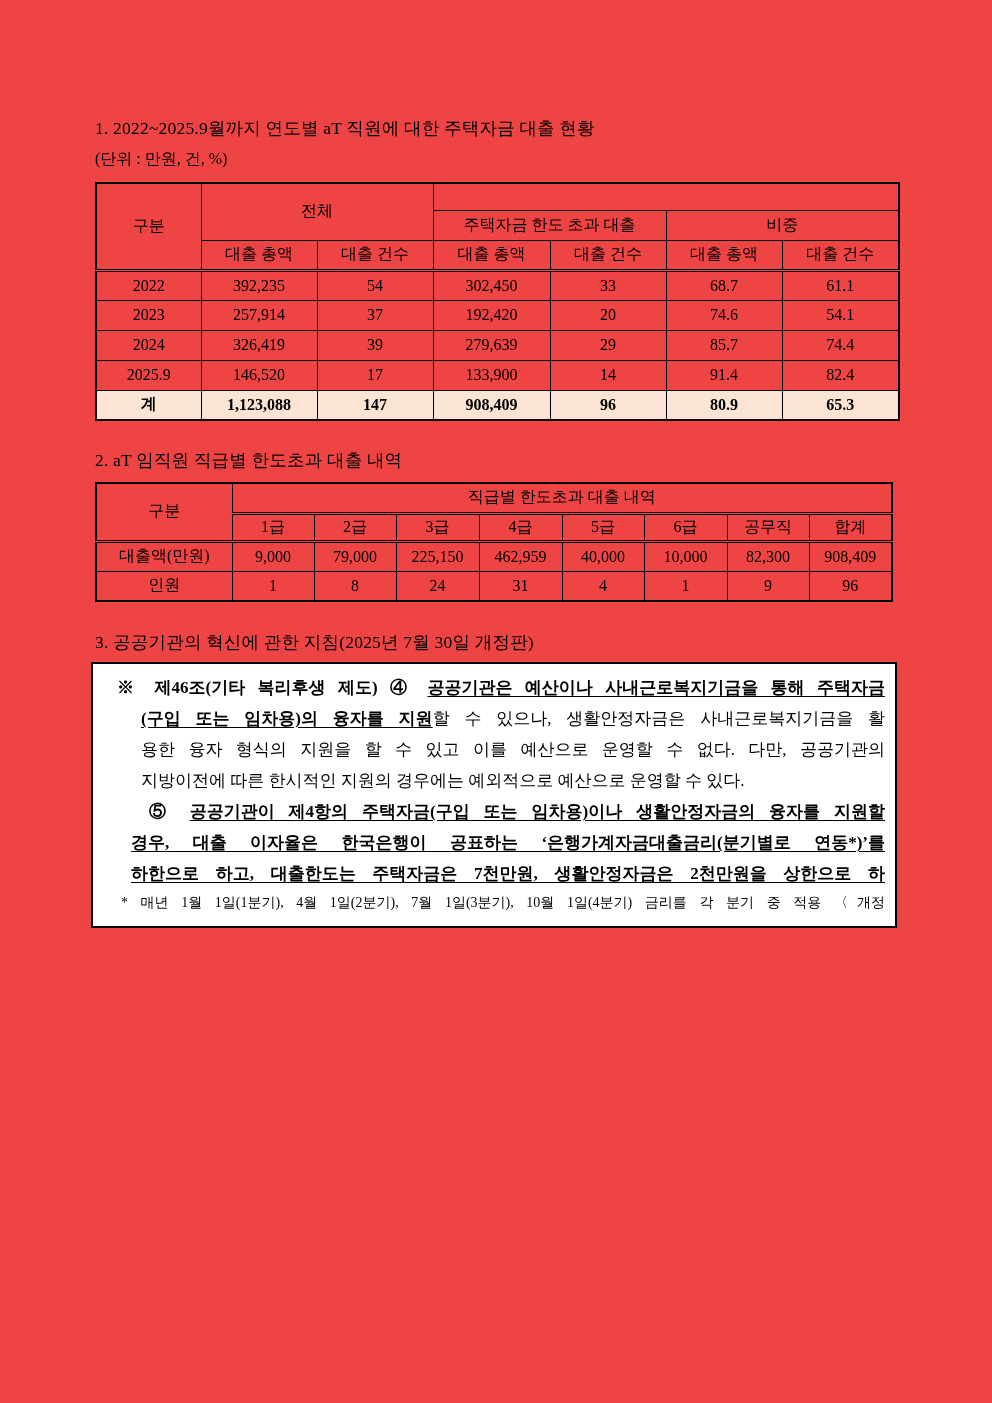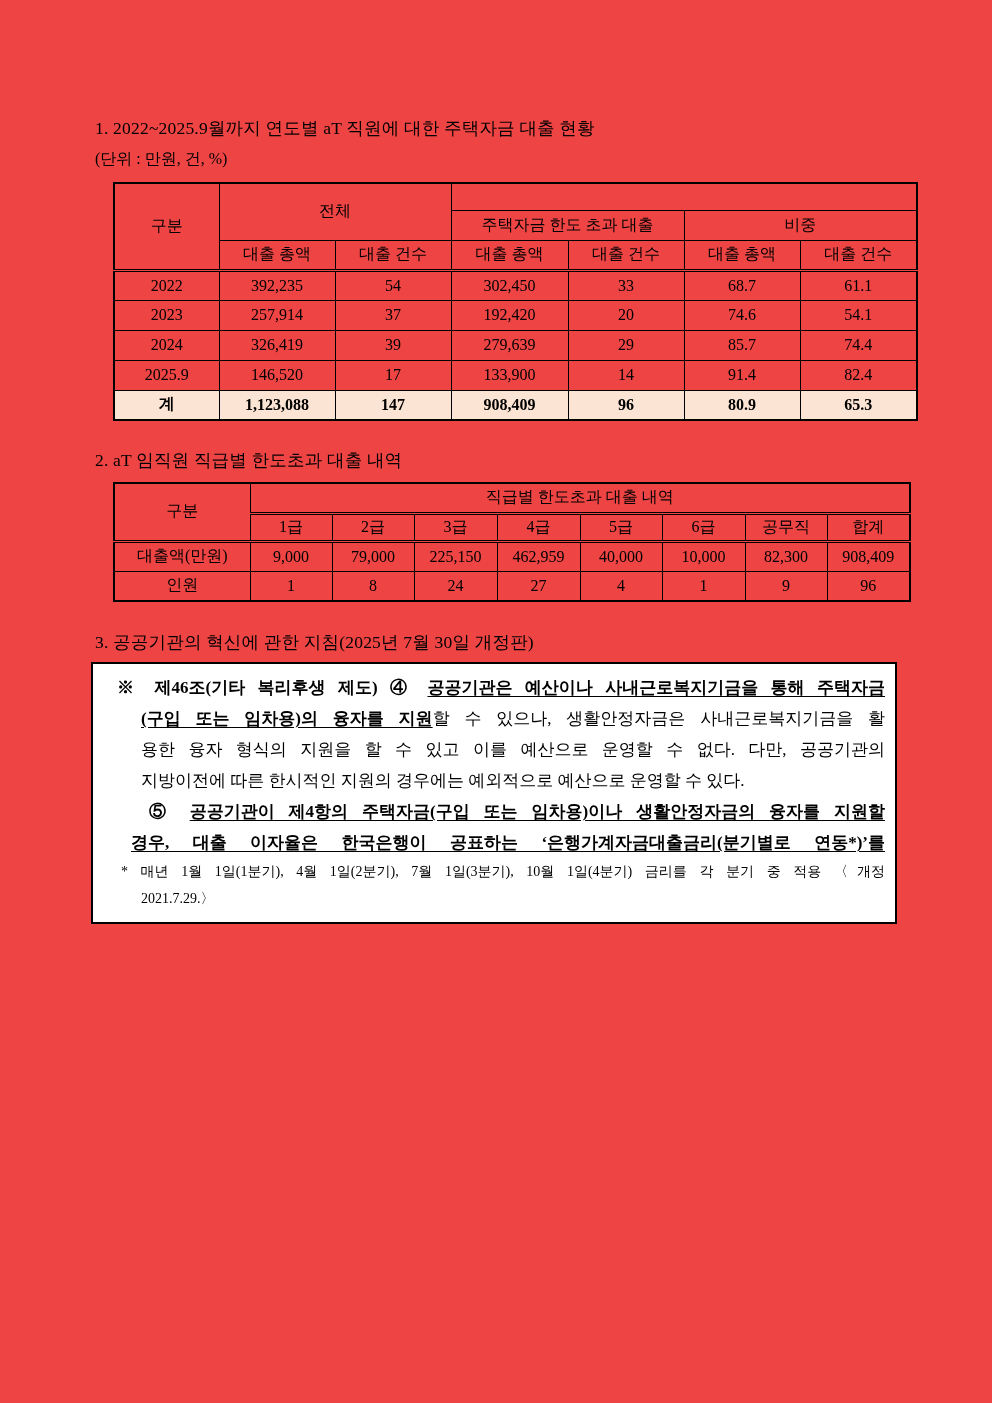--- a/index.html
+++ b/index.html
@@ -5,21 +5,21 @@
   html,body{margin:0;padding:0;background:#fff;}
   .page{position:relative;width:992px;height:1403px;background:#ef4444;
         font-family:"Liberation Serif","DejaVu Serif",serif;color:#000;overflow:hidden;}
   .abs{position:absolute;}
   .sec-title{font-size:17.5px;letter-spacing:.2px;}
   #s1-title{left:95px;top:116px;}
   #unit-note{left:95px;top:149px;width:805px;text-align:left;font-size:16px;}
   #s2-title{left:95px;top:448px;}
   #s3-title{left:95px;top:630px;}
 
-  table{border-collapse:collapse;table-layout:fixed;position:absolute;border:2px solid #000;margin-left:18px;}
+  table{border-collapse:collapse;table-layout:fixed;position:absolute;border:2px solid #000;}
   th,td{border:1px solid #000;text-align:center;font-weight:400;font-size:16px;padding:0 2px;overflow:hidden;}
   #t1{left:95px;top:182px;width:803px;}
   #t2{left:95px;top:482px;width:796px;}
   #t1 tbody tr{height:30px;padding-left:44px;}
   #t2 tbody tr{height:30px;}
   .dblb{border-bottom:3px double #000 !important;}
   #t1 .total td{background:#fbe4d3;font-weight:bold;}
   .empty-hdr{border-bottom:1px solid #000;}
 
   #notice-box{left:91px;top:662px;width:806px;border:2px solid #000;
@@ -156,35 +156,35 @@
           <td>40,000</td>
           <td>10,000</td>
           <td>82,300</td>
           <td>908,409</td>
         </tr>
         <tr>
           <td>인원</td>
           <td>1</td>
           <td>8</td>
           <td>24</td>
-          <td>27</td>
+          <td>31</td>
           <td>4</td>
           <td>1</td>
           <td>9</td>
           <td>96</td>
         </tr>
       </tbody>
   </table>
 
   <div class="abs sec-title" id="s3-title">3. 공공기관의 혁신에 관한 지침(2025년 7월 30일 개정판)</div>
 
   <div class="abs" id="notice-box">
       <div class="nline just" style="padding-left: 14px;"><span class="b">※ 제46조(기타 복리후생 제도) ④ </span><span class="b u">공공기관은 예산이나 사내근로복지기금을 통해 주택자금</span></div>
       <div class="nline just" style="padding-left: 38px;"><span class="b u">(구입 또는 임차용)의 융자를 지원</span><span>할 수 있으나, 생활안정자금은 사내근로복지기금을 활</span></div>
       <div class="nline just" style="padding-left: 38px;"><span>용한 융자 형식의 지원을 할 수 있고 이를 예산으로 운영할 수 없다. 다만, 공공기관의</span></div>
       <div class="nline" style="padding-left: 38px;"><span>지방이전에 따른 한시적인 지원의 경우에는 예외적으로 예산으로 운영할 수 있다.</span></div>
       <div class="nline just" style="padding-left: 46px;"><span class="b">⑤ </span><span class="b u">공공기관이 제4항의 주택자금(구입 또는 임차용)이나 생활안정자금의 융자를 지원할</span></div>
       <div class="nline just" style="padding-left: 28px;"><span class="b u">경우, 대출 이자율은 한국은행이 공표하는 ‘은행가계자금대출금리(분기별로 연동*)’를</span></div>
+      <div class="nline just" style="padding-left: 28px;"><span class="b u">하한으로 하고, 대출한도는 주택자금은 7천만원, 생활안정자금은 2천만원을 상한으로 하</span></div>
       <div class="nline small just" style="padding-left: 18px;"><span>* 매년 1월 1일(1분기), 4월 1일(2분기), 7월 1일(3분기), 10월 1일(4분기) 금리를 각 분기 중 적용 〈개정</span></div>
-      <div class="nline small" style="padding-left: 38px;"><span>2021.7.29.〉</span></div>
     </div>
 
 </div>
 
 </body></html>

